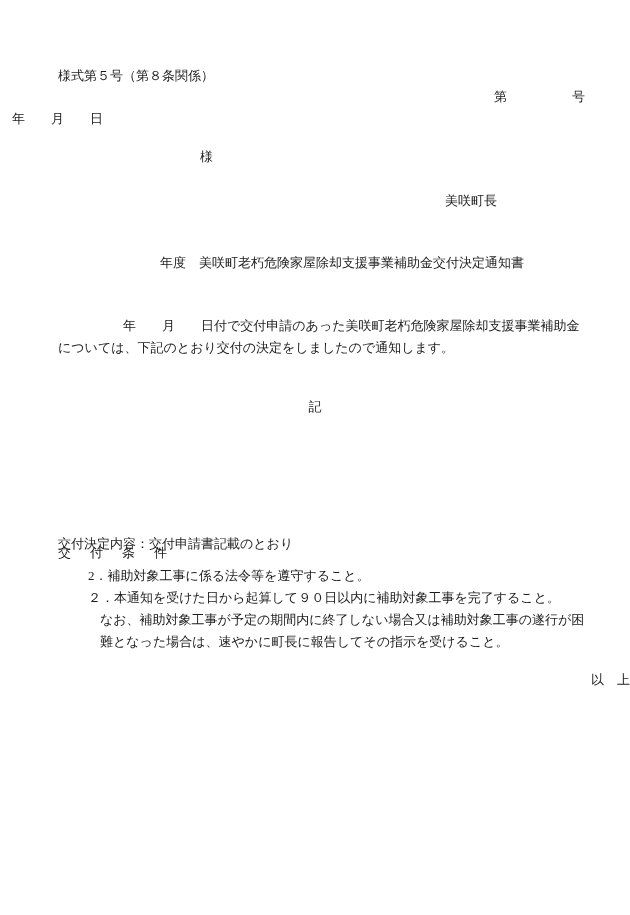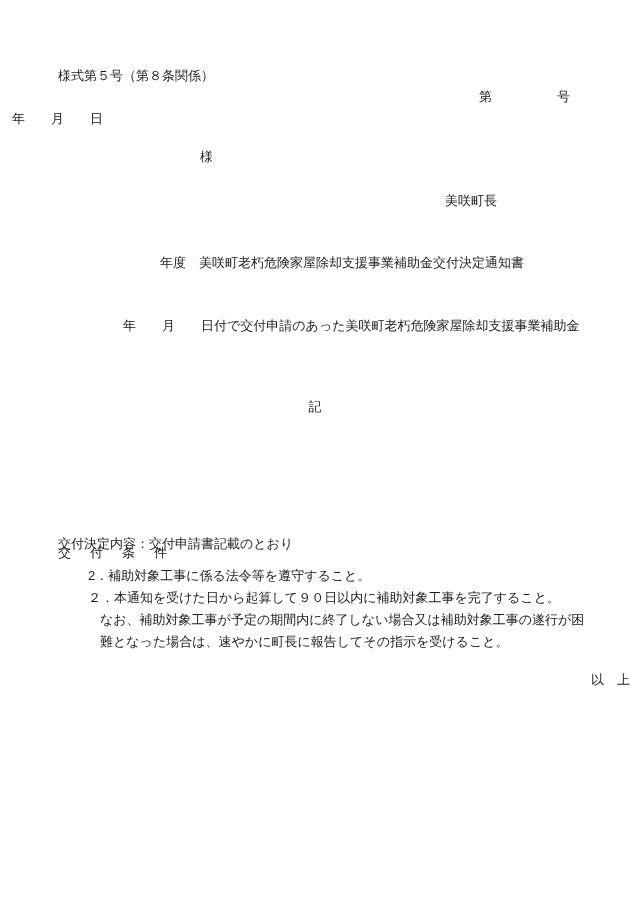--- a/index.html
+++ b/index.html
@@ -6,33 +6,33 @@
     margin: 0;
     padding: 0;
     background: #ffffff;
   }
   .page {
     position: relative;
     width: 630px;
     height: 915px;
     margin: 0 auto;
     background: #ffffff;
-    font-family: Liberation Sans, sans-serif;
+    font-family: Liberation Serif, serif;
     font-size: 13px;
     line-height: 1.25;
     color: #1b1b1b;
     overflow: hidden;
   }
   .line {
     position: absolute;
     white-space: pre;
     left: 58px;
   }
   .form-number   { top: 68px; }
-  .doc-number    { top: 89px;  left: 0; right: 0; text-align: right; padding-right: 60px; }
+  .doc-number    { top: 89px;  left: 0; right: 0; text-align: right; padding-right: 45px; }
   .date-line     { top: 111px; left: 12px; right: 0; padding-right: 55px; }
   .addressee     { top: 149px; left: 200px; }
   .sender        { top: 193px; left: 445px; }
   .title         { top: 255px; left: 160px; }
   .body1         { top: 318px; }
   .body2         { top: 340px; }
   .ki            { top: 399px; left: 0; right: 0; text-align: center; }
   .amount        { top: 462px; }
   .amount-unit   { margin-left: 95px; }
   .content       { top: 504px; margin-top: 32px; }
@@ -47,20 +47,21 @@
 <body>
 
 <div class="page">
   <div class="line form-number">様式第５号（第８条関係）</div>
   <div class="line doc-number">第　　　　　号</div>
   <div class="line date-line">年　　月　　日</div>
   <div class="line addressee">様</div>
   <div class="line sender">美咲町長</div>
   <div class="line title">年度　美咲町老朽危険家屋除却支援事業補助金交付決定通知書</div>
   <div class="line body1">　　　　　年　　月　　日付で交付申請のあった美咲町老朽危険家屋除却支援事業補助金</div>
+  <div class="line body2">については、下記のとおり交付の決定をしましたので通知します。</div>
   <div class="line ki">記</div>
   <div class="line content">交付決定内容：交付申請書記載のとおり</div>
   <div class="line cond-head">交　付　条　件</div>
   <div class="line cond1">2．補助対象工事に係る法令等を遵守すること。</div>
   <div class="line cond2">２．本通知を受けた日から起算して９０日以内に補助対象工事を完了すること。</div>
   <div class="line note1">なお、補助対象工事が予定の期間内に終了しない場合又は補助対象工事の遂行が困</div>
   <div class="line note2">難となった場合は、速やかに町長に報告してその指示を受けること。</div>
   <div class="line closing">以　上</div>
 </div>
 

